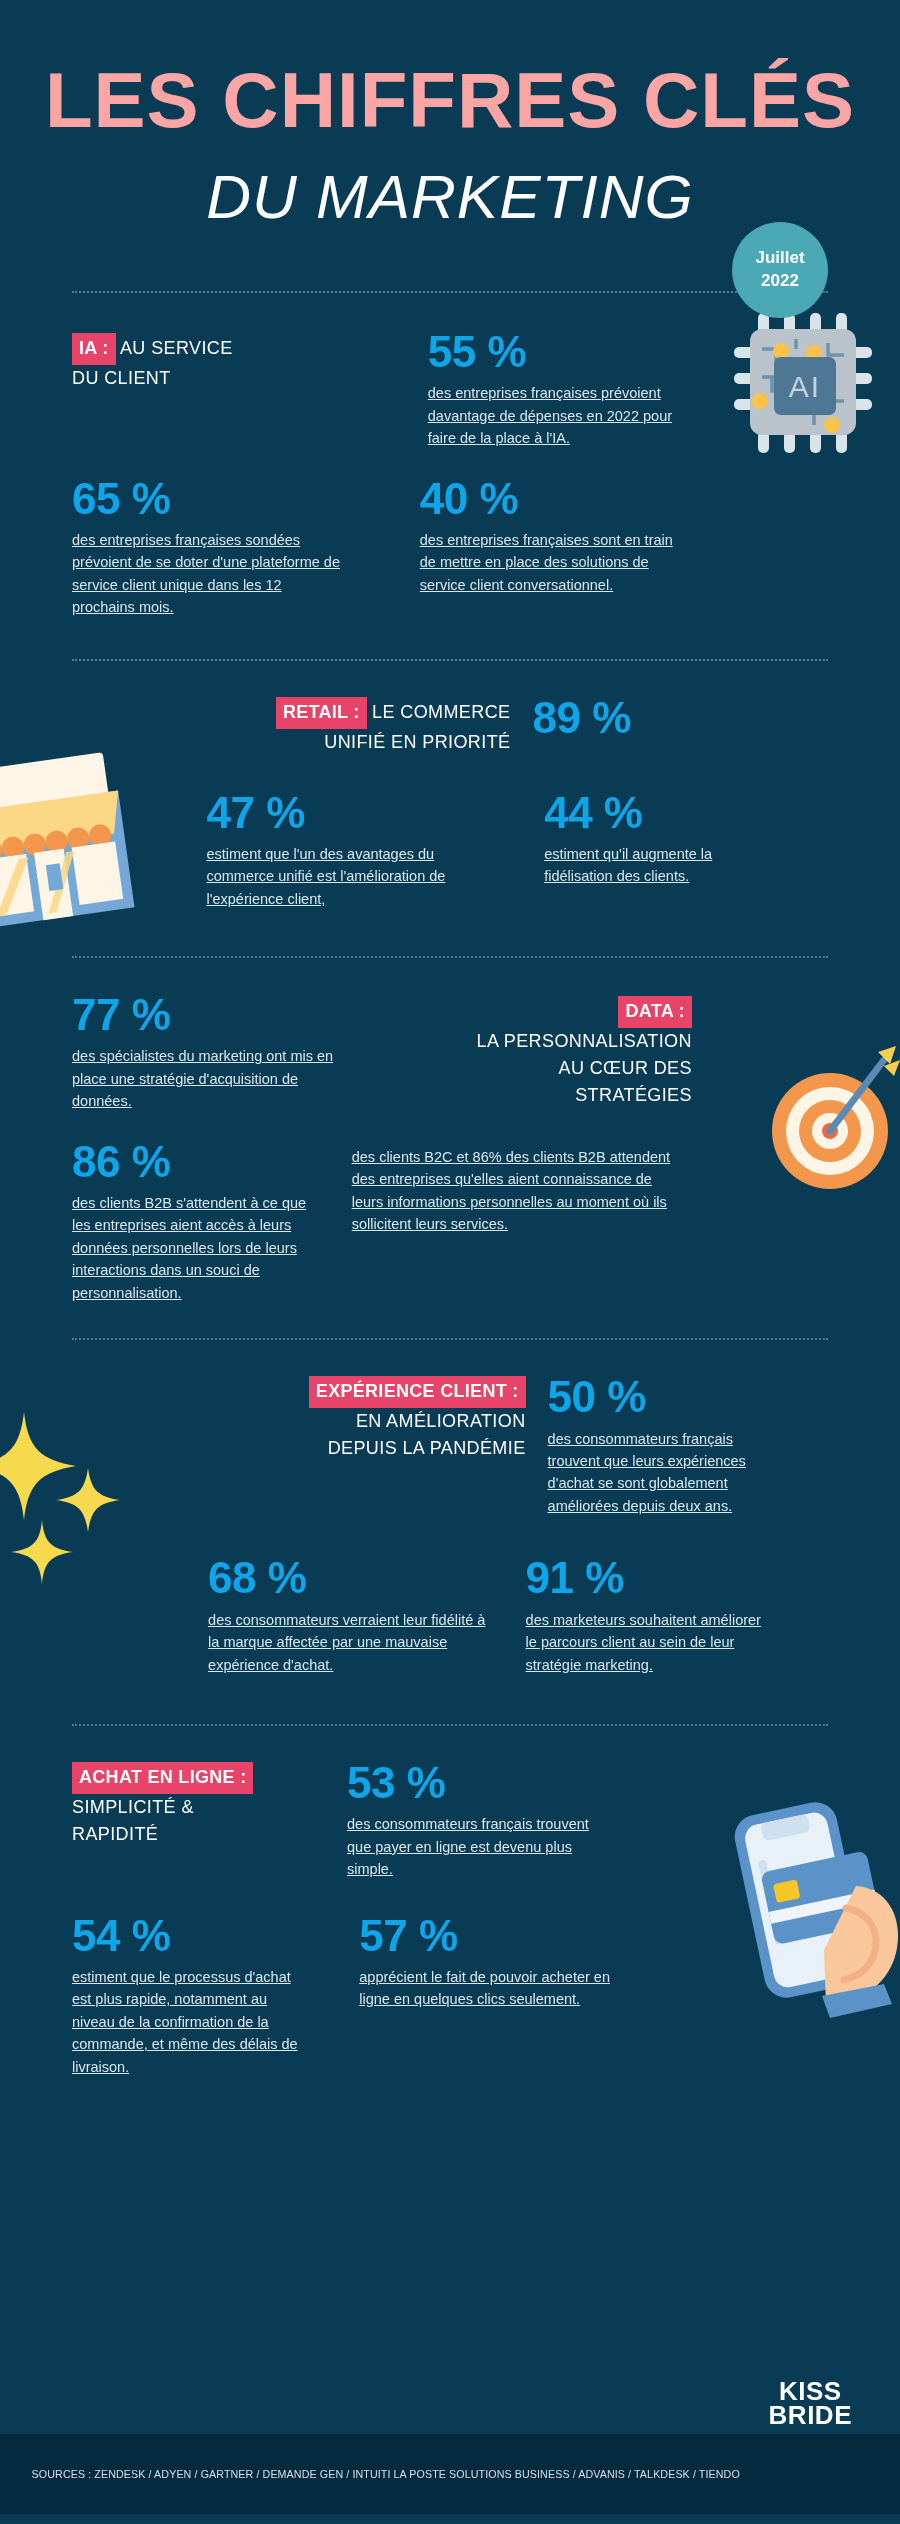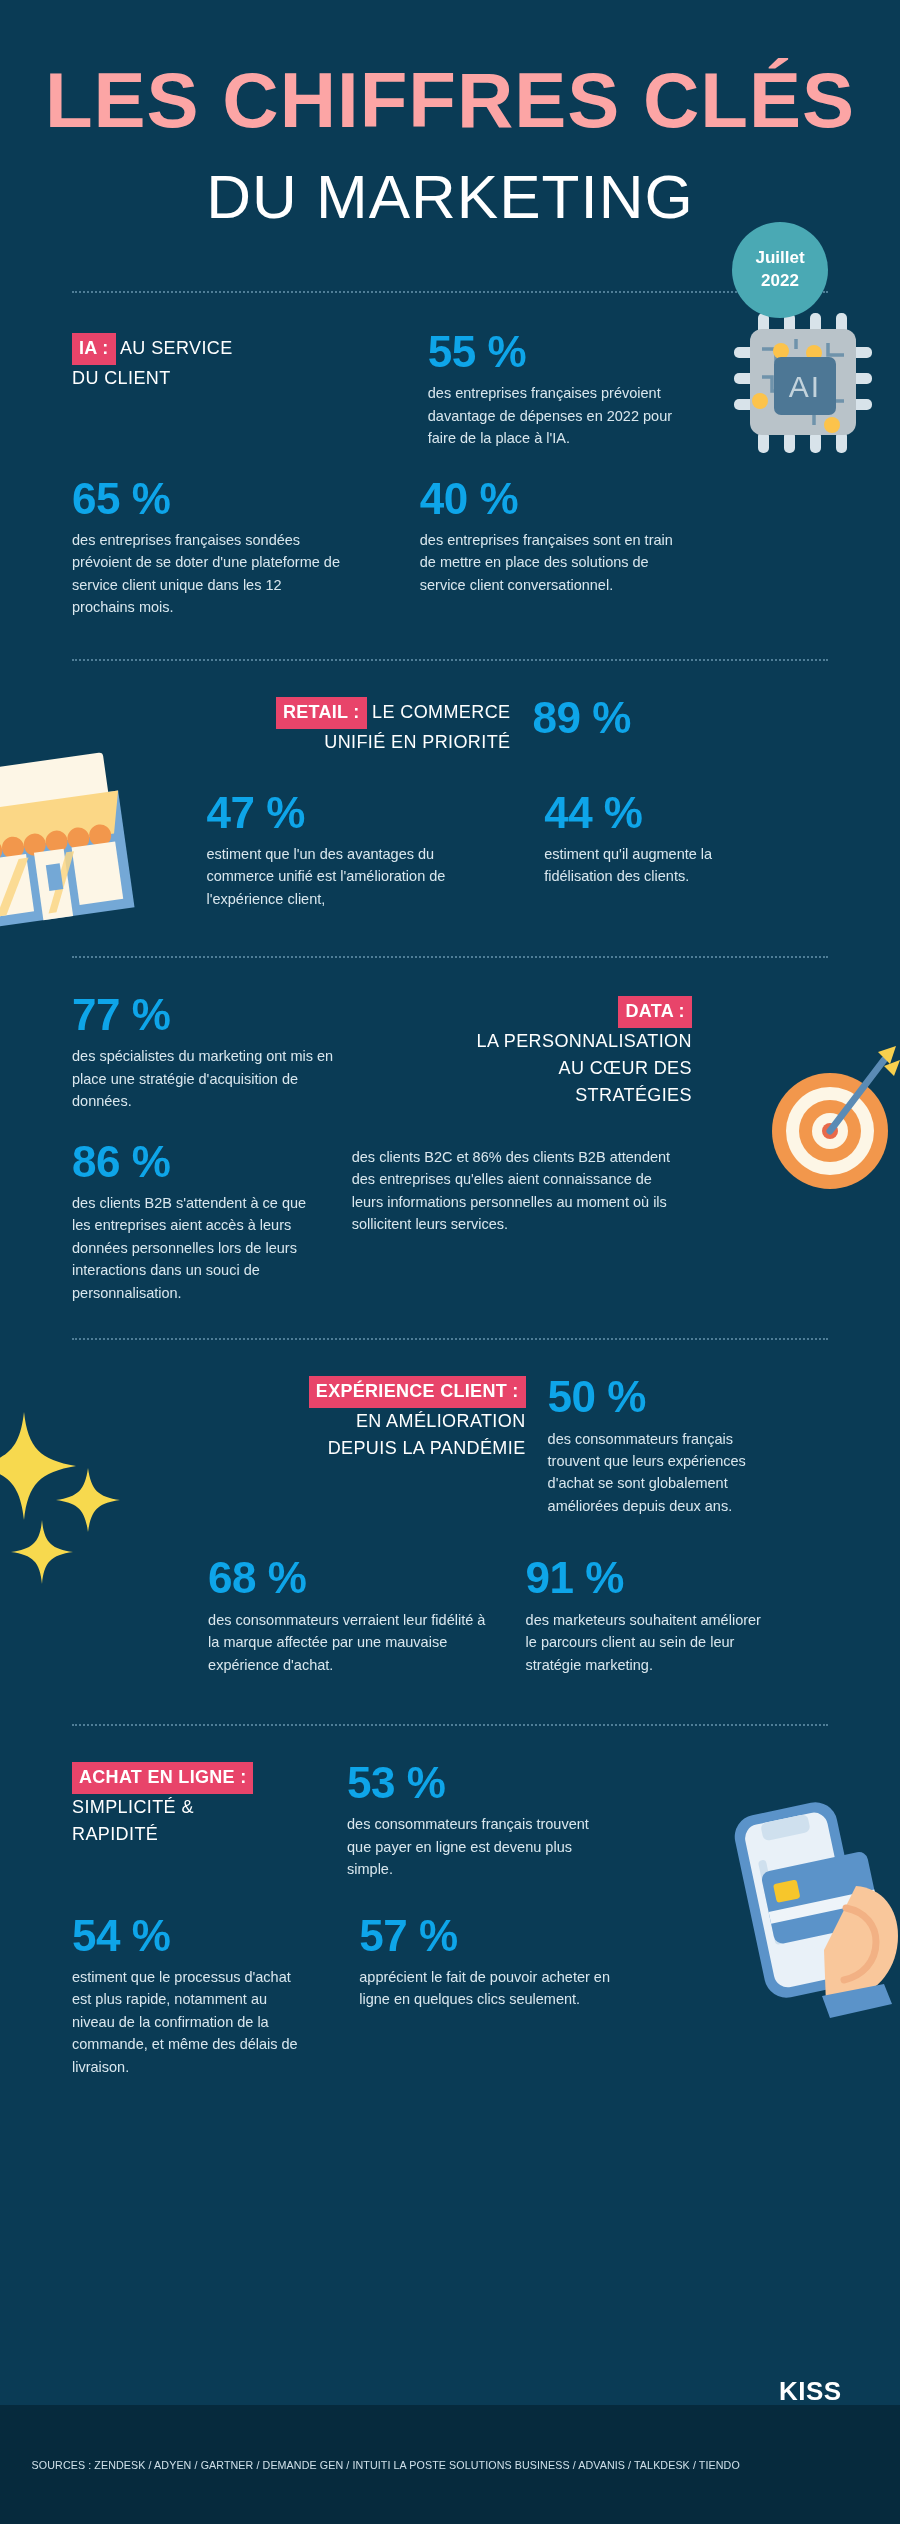--- a/index.html
+++ b/index.html
@@ -26,20 +26,21 @@
     line-height: 1.05;
   }
   .title-sub {
     text-align: center;
     color: #ffffff;
     font-size: 62px;
     font-weight: 300;
     letter-spacing: 1px;
     margin-top: 22px;
     line-height: 1.05;
+    font-style: italic;
   }
   .date-badge {
     position: absolute;
     right: 72px;
     top: 222px;
     width: 96px;
     height: 96px;
     border-radius: 50%;
     background: #4aa9b4;
     color: #ffffff;
@@ -88,27 +89,28 @@
     font-weight: 700;
     line-height: 1.05;
     letter-spacing: -0.5px;
   }
   .stat-body {
     color: #d9e7ee;
     font-size: 14.5px;
     line-height: 1.55;
     margin-top: 7px;
     font-weight: 400;
+    text-decoration: underline;
   }
 
   
   .footer {
     position: absolute;
-    left: 0; right: 0; bottom: 0;
-    height: 119px;
+    left: 0; right: 0; bottom: 10px;
+    height: 80px;
     background: #062a3d;
     display: flex;
     align-items: center;
   }
   .sources {
     color: #cfe0e9;
     font-size: 11.5px;
     letter-spacing: 0.1px;
     padding-left: 34px;
     white-space: nowrap;

